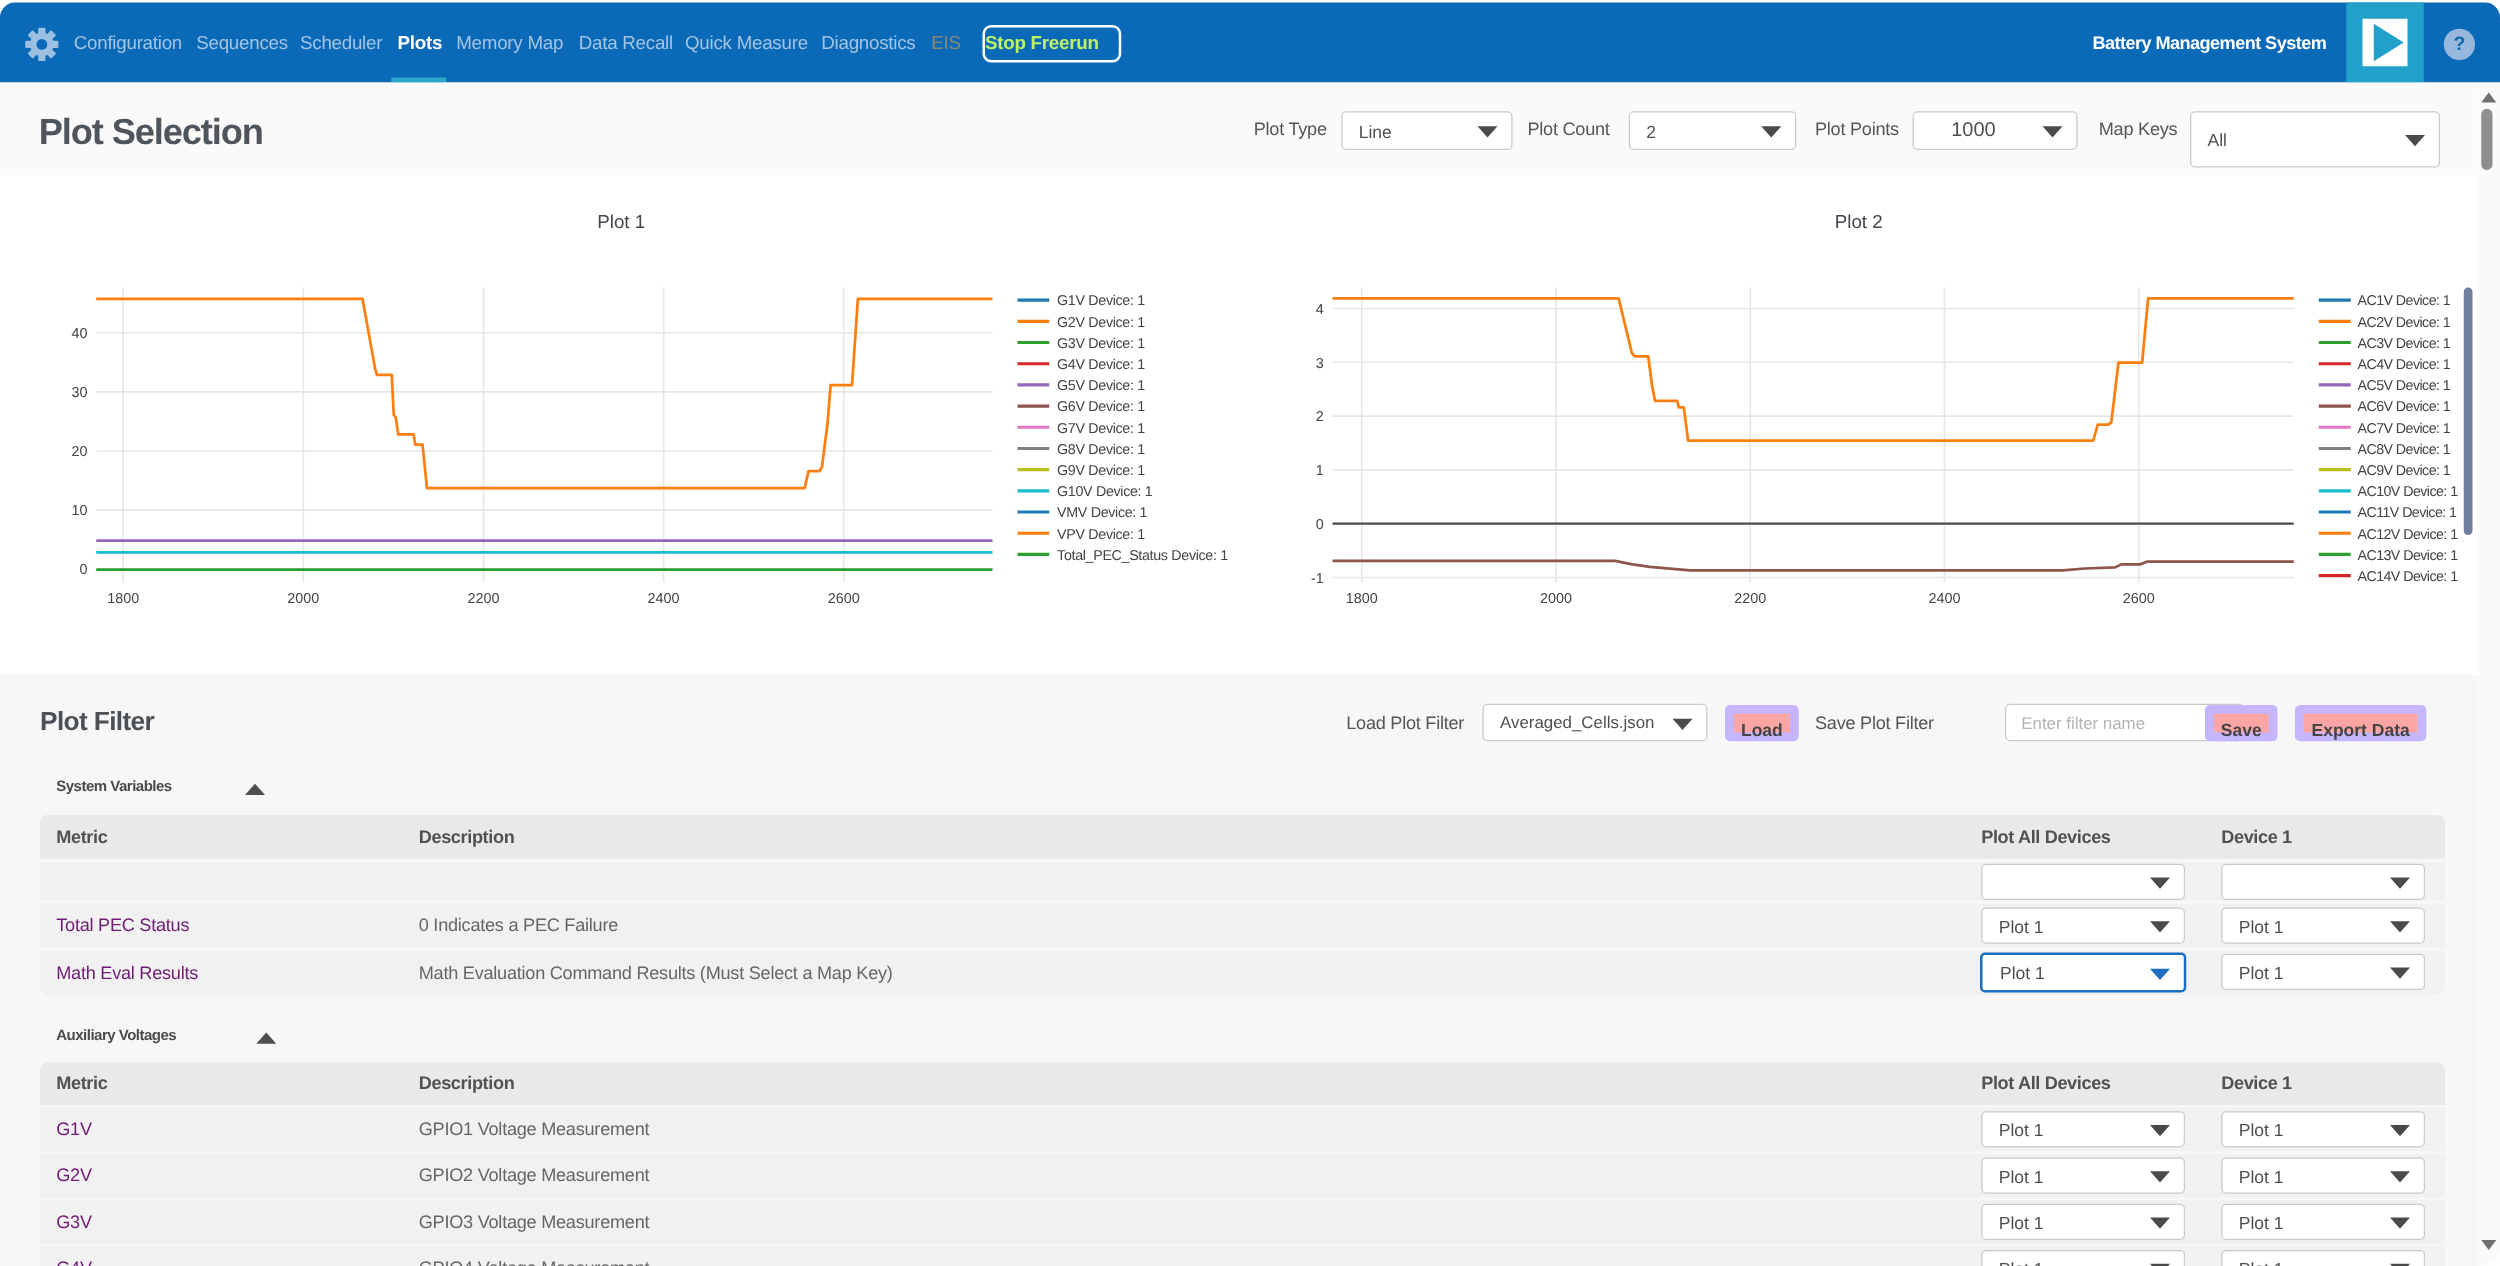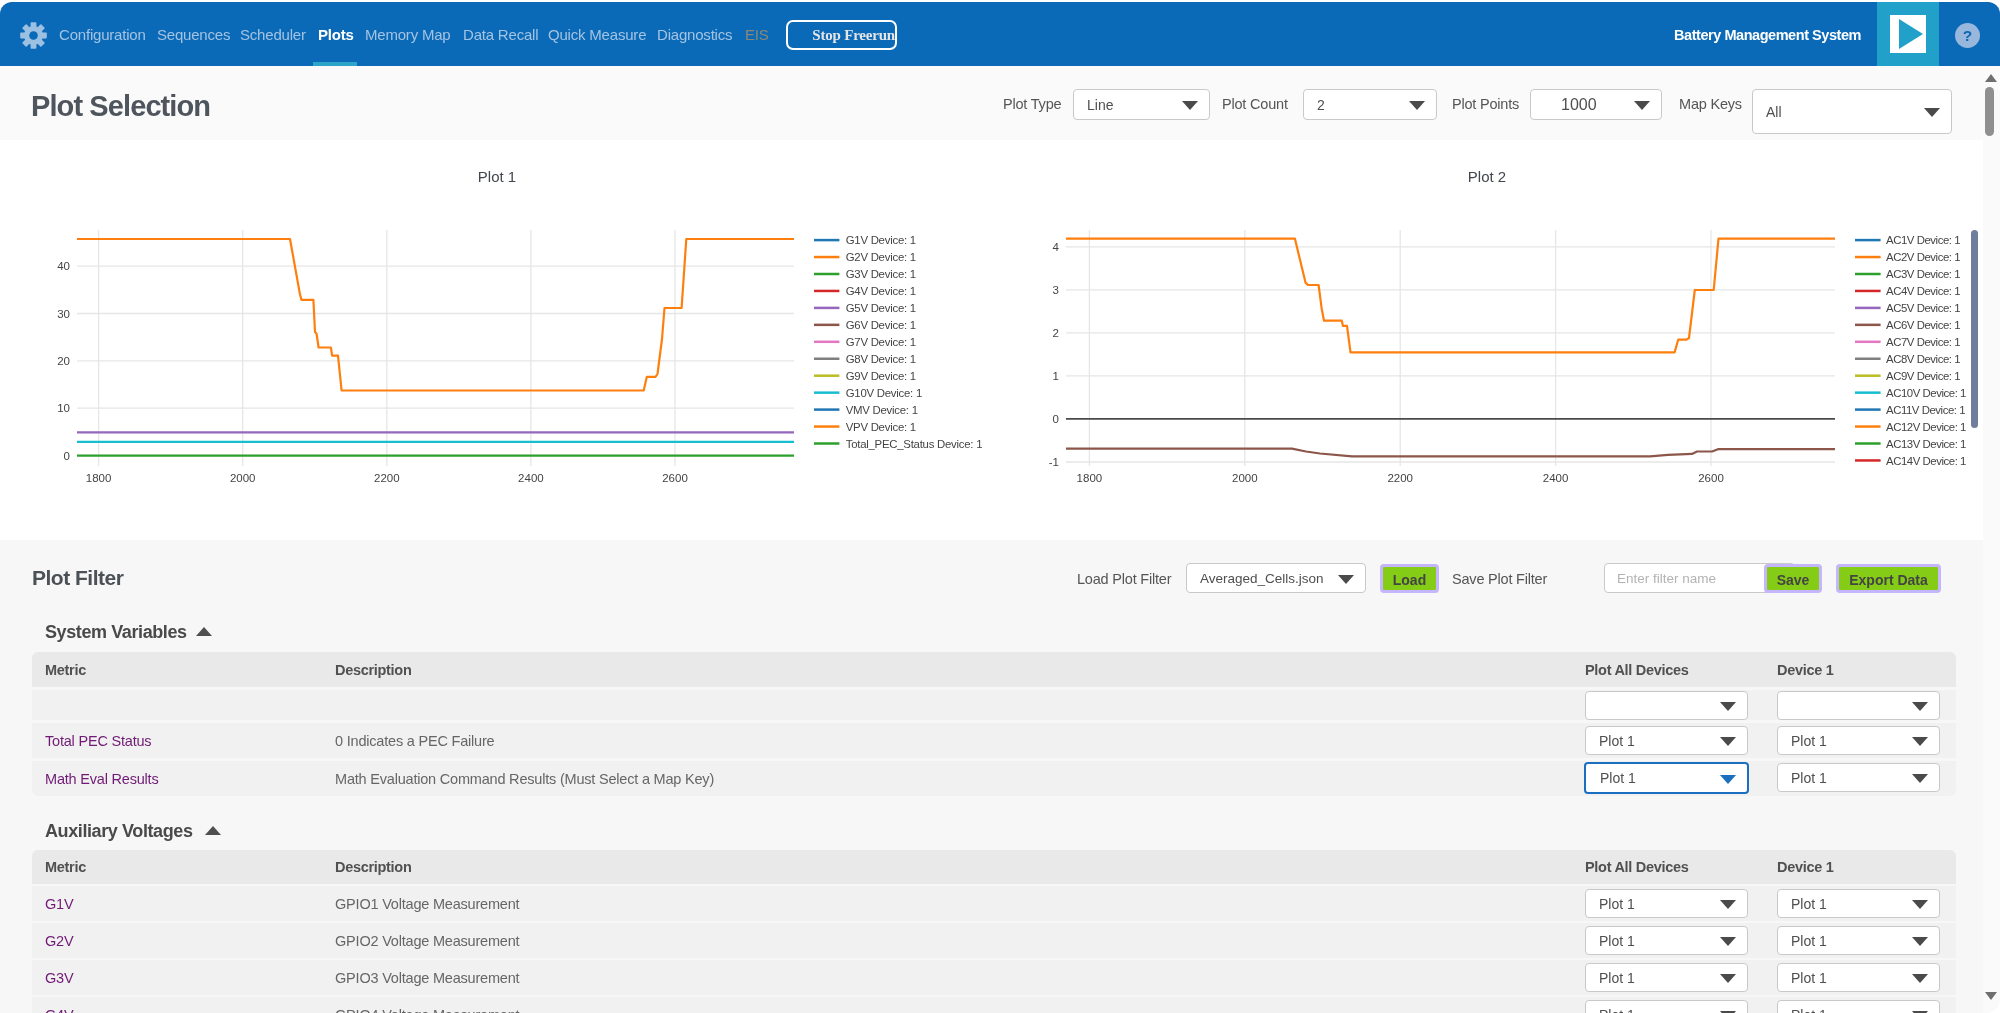--- a/index.html
+++ b/index.html
@@ -6,47 +6,47 @@
   font-family:"Liberation Sans", sans-serif; }
 .abs { position:absolute; }
 
 #nav { position:absolute; left:0; top:2px; width:2000px; height:64px;
   background:#0b6ab8; border-radius:12px 12px 0 0; }
 .navitem { position:absolute; top:24px; font-size:15px; color:#a3c3e2; letter-spacing:-0.2px; }
 .navitem.active { color:#ffffff; font-weight:bold; }
 .navitem.dis { color:#8a8874; }
 #underline { position:absolute; left:313px; top:60px; width:44px; height:4px; background:#2ba6c9; }
 #stopbtn { position:absolute; left:786px; top:18px; width:111px; height:30px;
-  border:2px solid #ffffff; border-radius:7px; color:#e5e5e5; font-weight:bold;
-  font-size:15px; text-align:right; line-height:26px; letter-spacing:-0.2px;font-family:Liberation Serif, serif;}
+  border:2px solid #ffffff; border-radius:7px; color:#bef264; font-weight:bold;
+  font-size:15px; text-align:left; line-height:26px; letter-spacing:-0.2px;}
 #bms { position:absolute; top:25px; right:139px; color:#fff; font-size:14.5px; font-weight:bold; letter-spacing:-0.45px;}
 #playblk { position:absolute; left:1877px; top:0px; width:62px; height:64px; background:#21a1ca; }
 #playsq { position:absolute; left:13px; top:13px; width:36px; height:38px; background:#fff; }
 #helpc { position:absolute; left:1955px; top:21px; width:25px; height:25px; border-radius:50%;
   background:#97b7dc; color:#0f67b2; font-weight:bold; font-size:15.5px; text-align:center; line-height:25px;}
 
 #pshead { position:absolute; left:0; top:66px; width:1983px; height:74px; background:#fafafa; }
 #plotcard { position:absolute; left:0; top:140px; width:1983px; height:400px; background:#ffffff; }
 #filter { position:absolute; left:0; top:540px; width:1983px; height:473px; background:#f7f7f7; }
 h1.ps { position:absolute; left:31px; top:90px; font-size:29px; color:#4e555c; font-weight:bold; letter-spacing:-0.9px;}
 .lbl { position:absolute; font-size:14.5px; color:#555; letter-spacing:-0.2px; }
 
 .dd { position:absolute; background:#fff; border:1px solid #c9c9c9; border-radius:4px; }
 .dd span { position:absolute; left:13px; top:50%; transform:translateY(-50%); font-size:14px; color:#4f4f4f; white-space:nowrap;}
 .car { position:absolute; right:11px; top:50%; margin-top:-3.5px; width:0; height:0;
   border-left:8px solid transparent; border-right:8px solid transparent; border-top:9px solid #4a4a4a; }
 .dd.focus { border:2px solid #1b6fc0; }
 .dd.focus .car { border-top-color:#1b6fc0; }
-.btn { position:absolute; background:#84cc16; border:3px solid #c4b5fd; border-radius:4px;
+.btn { position:absolute; background:#fca5a5; border:7px solid #c4b5fd; border-radius:4px;
   color:#444; font-size:14px; font-weight:bold; text-align:center; }
 input.ft { position:absolute; background:#fff; border:1px solid #c9c9c9; border-radius:4px;
   font-size:13.5px; color:#555; padding-left:12px; font-family:"Liberation Sans",sans-serif;}
 input.ft::placeholder { color:#b3b3b3; }
 
-.sech { position:absolute; font-size:18px; font-weight:bold; color:#4a4a4a; letter-spacing:-0.4px;}
+.sech { position:absolute; font-size:12px; font-weight:bold; color:#4a4a4a; letter-spacing:-0.4px;}
 .tri-up { position:absolute; width:0; height:0; border-left:8px solid transparent;
   border-right:8px solid transparent; border-bottom:9px solid #4f4f4f; }
 
 .band { position:absolute; left:32px; width:1924px; background:#f1f1f1; }
 .band.hdr { background:#e9e9e9; border-radius:6px 6px 0 0; }
 .band .c { position:absolute; top:50%; transform:translateY(-50%); font-size:14.5px; letter-spacing:-0.2px; white-space:nowrap;}
 .band .h { font-weight:bold; color:#515151; letter-spacing:-0.3px; }
 .band .m { color:#701a75; }
 .band .d { color:#666; }
 

